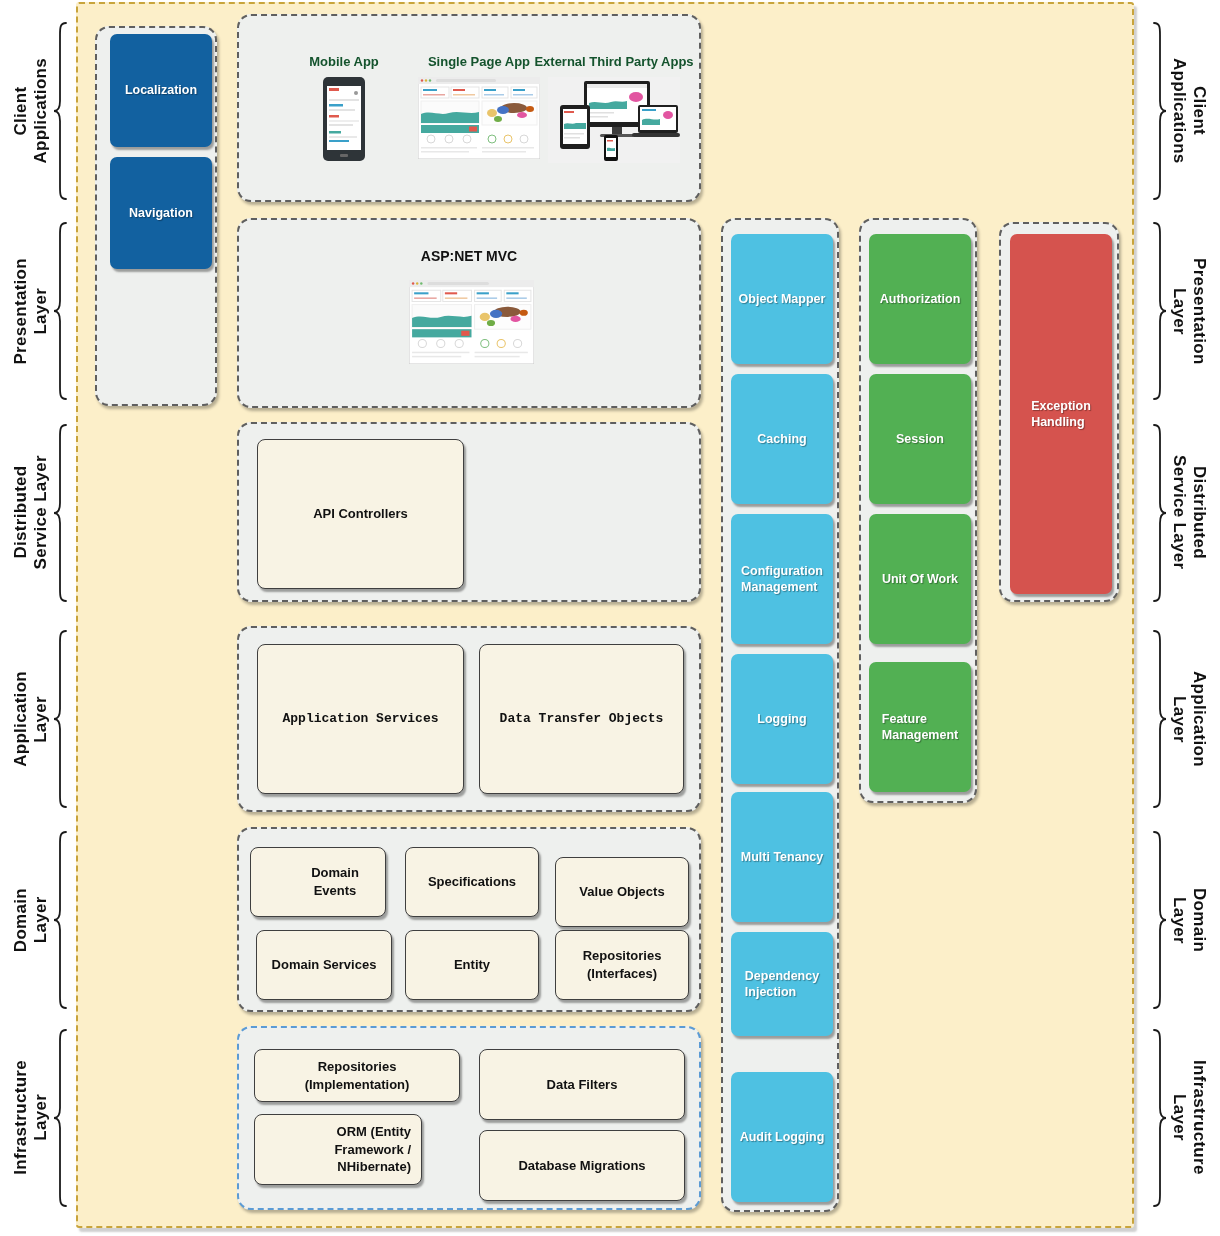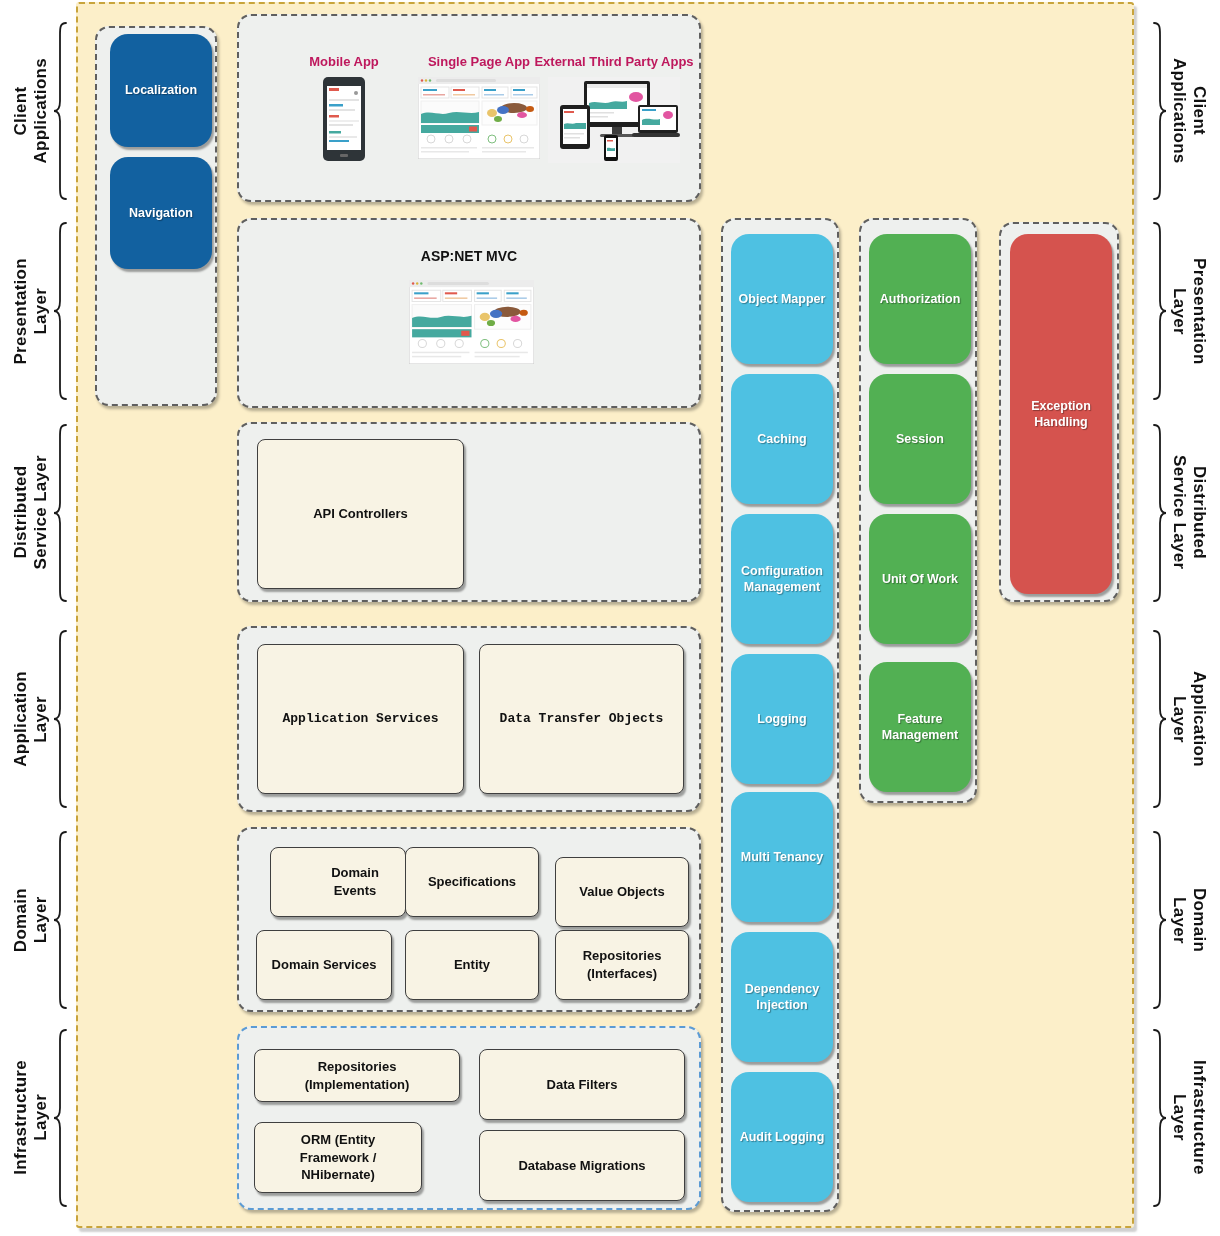--- a/index.html
+++ b/index.html
@@ -15,22 +15,22 @@
 
   
   .gpanel {
     position:absolute; background:#eef0ee; border:2px dashed #5f5f5f; border-radius:14px;
     box-shadow:2px 3px 3px rgba(0,0,0,.28);
   }
   .gpanel.blue-border { border-color:#5b9bd5; }
 
   
   .cbox {
-    position:absolute; border-radius:18px; display:flex; align-items:center; justify-content:center;
-    color:#fff; font-weight:bold; font-size:12.5px; text-align:center; line-height:1.3; padding:4px;
+    position:absolute; border-radius:7px; display:flex; align-items:center; justify-content:center;
+    color:#fff; font-weight:bold; font-size:12.5px; line-height:1.3; padding:4px;
     box-shadow:2px 3px 2px rgba(0,0,0,.35); text-shadow:1px 1px 1px rgba(0,0,0,.35);
   }
   .cbox.blue  { background:#1261a0; }
   .cbox.cyan  { background:#4ec1e2; }
   .cbox.green { background:#52b053; }
   .cbox.red   { background:#d5534e; }
 
   
   .mbox {
     position:absolute; background:#f8f3e4; border:1.5px solid #3f3f3f; border-radius:8px;
@@ -46,21 +46,21 @@
   .vlabel {
     font-weight:bold; font-size:17px; color:#111; line-height:1.2;
     white-space:pre-line; text-align:center; letter-spacing:.3px;
   }
   .vlabel.lrot { writing-mode:vertical-rl; transform:rotate(180deg); }
   .vlabel.rrot { writing-mode:vertical-rl; }
   .brace-svg { flex:0 0 auto; }
 
   
   .client-app { position:absolute; display:flex; flex-direction:column; align-items:center; }
-  .client-app .app-label { font-weight:bold; font-size:13px; color:#be185d; margin-bottom:8px; white-space:nowrap; }
+  .client-app .app-label { font-weight:bold; font-size:13px; color:#14532d; margin-bottom:8px; white-space:nowrap; }
 
   .panel-title { position:absolute; width:100%; text-align:center; font-weight:bold; font-size:14px; color:#111; }
 </style>
 </head>
 <body>
 
 <div class="canvas">
 
   <div class="main-panel"></div>
 
@@ -310,21 +310,21 @@
   <div class="gpanel" style="left:237px;top:626px;width:464px;height:186px;font-family:Liberation Mono, monospace;">
     <div class="mbox" style="left:18px;top:16px;width:207px;height:150px;">
       <span>Application Services</span>
     </div>
     <div class="mbox" style="left:240px;top:16px;width:205px;height:150px;">
       <span>Data Transfer Objects</span>
     </div>
   </div>
 
   <div class="gpanel" style="left:237px;top:827px;width:464px;height:185px;">
-    <div class="mbox" style="left:31px;top:18px;width:136px;height:70px;padding-left:44px;">
+    <div class="mbox" style="left:11px;top:18px;width:136px;height:70px;padding-left:44px;">
       <span>Domain Events</span>
     </div>
     <div class="mbox" style="left:166px;top:18px;width:134px;height:70px;">
       <span>Specifications</span>
     </div>
     <div class="mbox" style="left:316px;top:28px;width:134px;height:70px;">
       <span>Value Objects</span>
     </div>
     <div class="mbox" style="left:17px;top:101px;width:136px;height:70px;">
       <span>Domain Services</span>
@@ -338,21 +338,21 @@
     </div>
   </div>
 
   <div class="gpanel blue-border" style="left:237px;top:1026px;width:464px;height:184px;">
     <div class="mbox" style="left:15px;top:21px;width:206px;height:53px;">
       <span>Repositories (Implementation)</span>
     </div>
     <div class="mbox" style="left:240px;top:21px;width:206px;height:71px;">
       <span>Data Filters</span>
     </div>
-    <div class="mbox" style="left:15px;top:94px;width:168px;height:71px;">
+    <div class="mbox" style="left:15px;top:86px;width:168px;height:71px;text-align:right;">
       <span style="white-space:pre-line">ORM (Entity Framework /
 NHibernate)</span>
     </div>
     <div class="mbox" style="left:240px;top:102px;width:206px;height:71px;">
       <span>Database Migrations</span>
     </div>
   </div>
 
   <div class="gpanel" style="left:721px;top:218px;width:118px;height:994px;">
     <div class="cbox cyan" style="left:8px;top:14px;width:102px;height:130px;">
@@ -364,21 +364,21 @@
     <div class="cbox cyan" style="left:8px;top:294px;width:102px;height:130px;">
       <span style="white-space:pre-line">Configuration
 Management</span>
     </div>
     <div class="cbox cyan" style="left:8px;top:434px;width:102px;height:130px;">
       <span>Logging</span>
     </div>
     <div class="cbox cyan" style="left:8px;top:572px;width:102px;height:130px;">
       <span>Multi Tenancy</span>
     </div>
-    <div class="cbox cyan" style="left:8px;top:712px;width:102px;height:130px;">
+    <div class="cbox cyan" style="left:8px;top:712px;width:102px;height:104px;">
       <span style="white-space:pre-line">Dependency
 Injection</span>
     </div>
     <div class="cbox cyan" style="left:8px;top:852px;width:102px;height:130px;">
       <span>Audit Logging</span>
     </div>
   </div>
 
   <div class="gpanel" style="left:859px;top:218px;width:118px;height:585px;">
     <div class="cbox green" style="left:8px;top:14px;width:102px;height:130px;">

